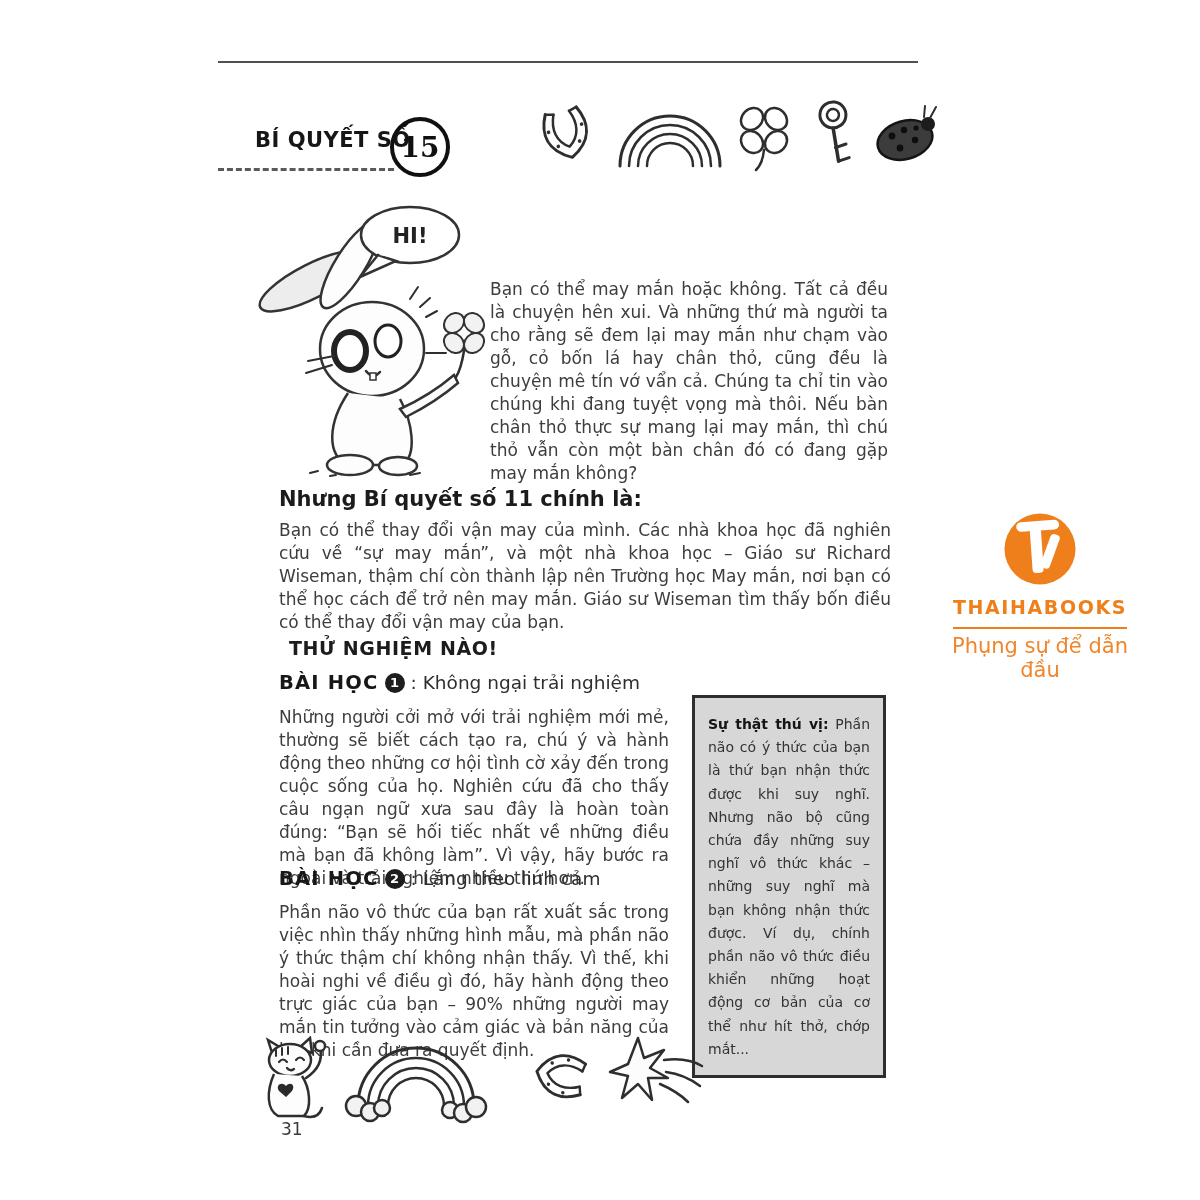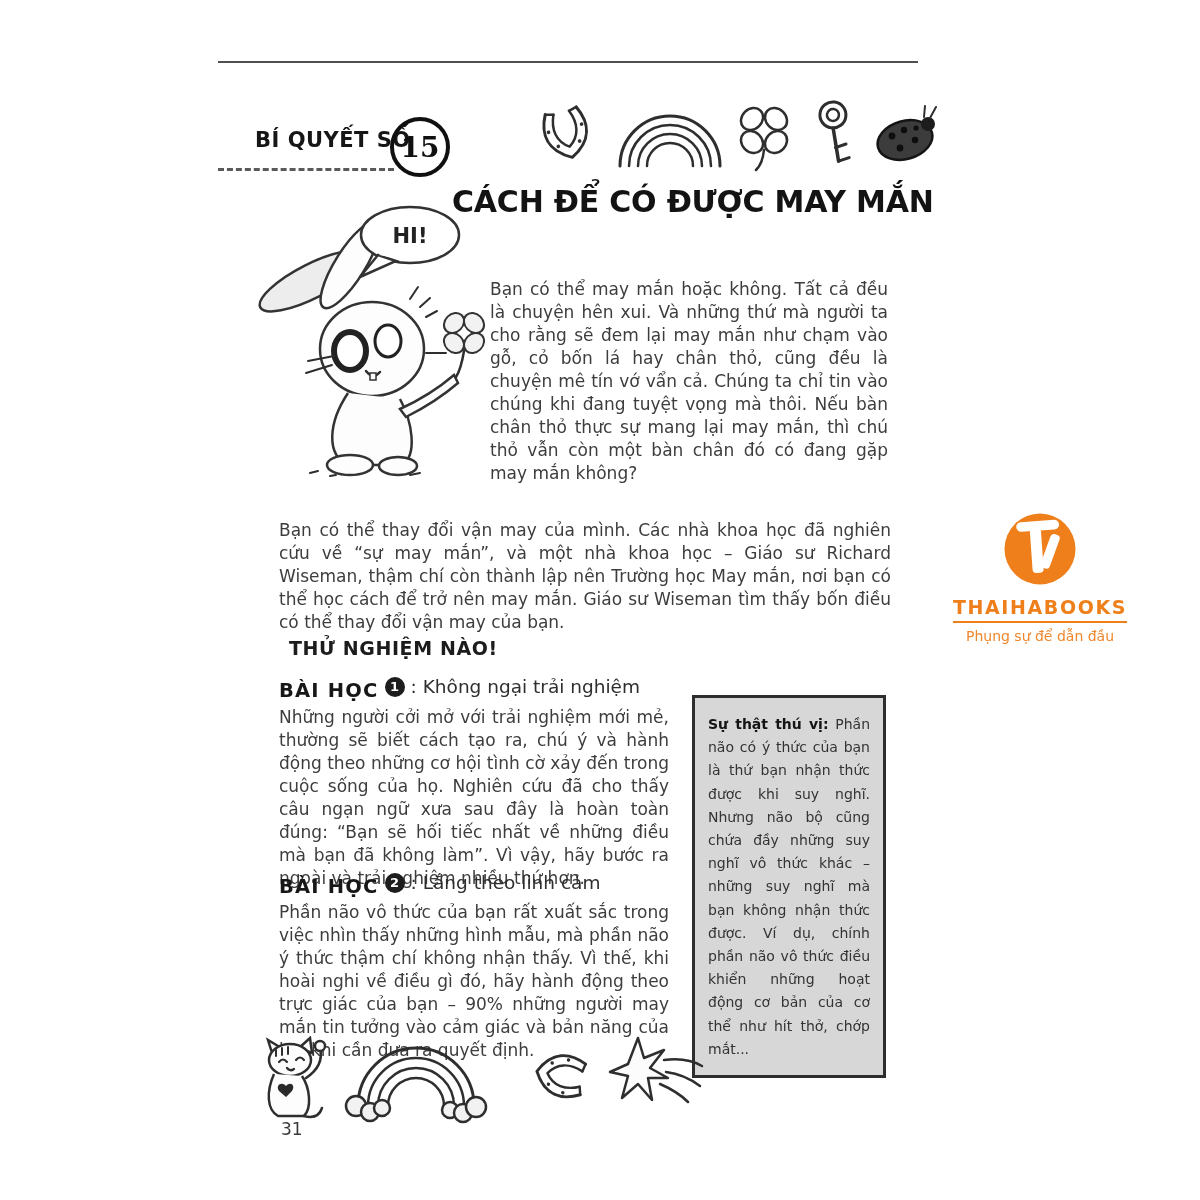--- a/index.html
+++ b/index.html
@@ -10,32 +10,32 @@
   .body-text{font-size:17px;line-height:23px;text-align:justify;color:#3d3d3d;}
   #badge-label{font-size:21px;font-weight:bold;letter-spacing:.5px;color:#161616;}
   #badge-dash{width:176px;border-top:3px dashed #5a5a5a;}
   #badge-circle{width:52px;height:52px;border:4px solid #101010;border-radius:50%;
       display:flex;align-items:center;justify-content:center;
       font-family:"DejaVu Serif","Liberation Serif",serif;font-weight:bold;font-size:28px;color:#101010;}
   #page-title{font-size:30px;font-weight:800;color:#131313;white-space:nowrap;letter-spacing:-.2px;}
   .sec-heading{font-size:21px;font-weight:bold;color:#1b1b1b;}
   #exp-heading{font-size:19px;font-weight:bold;letter-spacing:.6px;color:#1c1c1c;}
   .lesson-heading{display:flex;align-items:center;gap:6px;}
-  .lesson-label{font-size:19.5px;font-weight:bold;letter-spacing:1.2px;color:#171717;margin-top:8px;}
+  .lesson-label{font-size:19.5px;font-weight:bold;letter-spacing:1.2px;color:#171717;}
   .num-badge{display:inline-flex;width:20px;height:20px;border-radius:50%;background:#1d1d1d;color:#fff;
       font-size:13px;font-weight:bold;align-items:center;justify-content:center;}
   .lesson-title{font-size:18.5px;color:#2e2e2e;}
   #funfact-box{width:194px;height:383px;background:#d7d7d7;border:3px solid #2e2e2e;box-sizing:border-box;
       padding:15px 13px;font-size:14px;line-height:23.2px;text-align:justify;color:#333;}
   #funfact-box b{color:#141414;}
   #page-num{font-size:17px;color:#3a3a3a;}
   #logo-block{width:184px;text-align:center;}
   #logo-brand{display:inline-block;font-size:19px;font-weight:bold;letter-spacing:1.6px;
-      color:#EE7F1A;border-bottom:2px solid #EE7F1A;padding-bottom:3px;margin-top:6px;}
-  #logo-tagline{margin-top:5px;font-size:14px;color:#F0862B;}
+      color:#EE7F1A;border-bottom:2px solid #EE7F1A;padding-bottom:9px;margin-top:6px;}
+  #logo-tagline{margin-top:5px;font-size:21px;color:#F0862B;}
   .ink{stroke:#2e2e2e;stroke-linecap:round;stroke-linejoin:round;fill:none;}
 </style>
 </head>
 <body>
 
 <div id="page">
 
   <div class="abs rule" style="left:218px;top:61px;width:700px;height:2px;"></div>
 
   <div id="badge-label" class="abs" style="left:255px;top:128px;">BÍ QUYẾT SỐ</div>
@@ -88,21 +88,20 @@
       <g fill="#0e0e0e">
         <circle cx="22" cy="32" r="3.4"></circle>
           <circle cx="34" cy="26" r="3.2"></circle>
           <circle cx="30" cy="44" r="3.4"></circle>
         <circle cx="45" cy="36" r="3.2"></circle>
           <circle cx="46" cy="24" r="2.6"></circle>
       </g>
     </svg>
   </div>
 
-  <div id="page-title" class="abs" style="left:452px;top:184px;">CÁCH ĐỂ CÓ ĐƯỢC MAY MẮN</div>
 
   <div class="abs" style="left:250px;top:203px;">
     <svg width="240" height="274" viewBox="0 0 240 274">
 
       <ellipse cx="62" cy="78" rx="58" ry="17" fill="#ededed" stroke="#333" stroke-width="2.5" transform="rotate(-27 62 78)"></ellipse>
       <ellipse cx="100" cy="62" rx="50" ry="15" fill="#fdfdfd" stroke="#333" stroke-width="2.5" transform="rotate(-58 100 62)"></ellipse>
 
       <ellipse cx="122" cy="146" rx="52" ry="47" fill="#fdfdfd" stroke="#333" stroke-width="2.5"></ellipse>
 
       <path class="ink" stroke-width="2" d="M160,96 L168,84 M170,104 L180,95 M176,114 L187,108"></path>
@@ -135,20 +134,21 @@
         <ellipse cx="160" cy="32" rx="49" ry="28" fill="#fff" stroke="#333" stroke-width="2.5"></ellipse>
         <path d="M128,52 L110,74 L146,58 Z" fill="#fff" stroke="#333" stroke-width="2.5"></path>
         <path d="M130,50 L148,54 Z" fill="#fff" stroke="#fff" stroke-width="4"></path>
         <text x="160" y="40" text-anchor="middle" font-size="21" font-weight="bold" fill="#222">HI!</text>
       </g>
     </svg>
   </div>
 
   <div class="abs body-text" style="left:490px;top:278px;width:398px;">Bạn có thể may mắn hoặc không. Tất cả đều là chuyện hên xui. Và những thứ mà người ta cho rằng sẽ đem lại may mắn như chạm vào gỗ, cỏ bốn lá hay chân thỏ, cũng đều là chuyện mê tín vớ vẩn cả. Chúng ta chỉ tin vào chúng khi đang tuyệt vọng mà thôi. Nếu bàn chân thỏ thực sự mang lại may mắn, thì chú thỏ vẫn còn một bàn chân đó có đang gặp may mắn không?</div>
 
+  <div class="abs sec-heading" style="left:279px;top:487px;">Nhưng Bí quyết số 11 chính là:</div>
   <div class="abs body-text" style="left:279px;top:519px;width:612px;">Bạn có thể thay đổi vận may của mình. Các nhà khoa học đã nghiên cứu về “sự may mắn”, và một nhà khoa học – Giáo sư Richard Wiseman, thậm chí còn thành lập nên Trường học May mắn, nơi bạn có thể học cách để trở nên may mắn. Giáo sư Wiseman tìm thấy bốn điều có thể thay đổi vận may của bạn.</div>
 
   <div id="exp-heading" class="abs" style="left:289px;top:637px;">THỬ NGHIỆM NÀO!</div>
 
   <div class="abs lesson-heading" style="left:279px;top:671px;">
     <span class="lesson-label">BÀI HỌC</span>
     <span class="num-badge">1</span>
     <span class="lesson-title">: Không ngại trải nghiệm</span>
   </div>
   <div class="abs body-text" style="left:279px;top:706px;width:390px;">Những người cởi mở với trải nghiệm mới mẻ, thường sẽ biết cách tạo ra, chú ý và hành động theo những cơ hội tình cờ xảy đến trong cuộc sống của họ. Nghiên cứu đã cho thấy câu ngạn ngữ xưa sau đây là hoàn toàn đúng: “Bạn sẽ hối tiếc nhất về những điều mà bạn đã không làm”. Vì vậy, hãy bước ra ngoài và trải nghiệm nhiều thứ hơn.</div>

